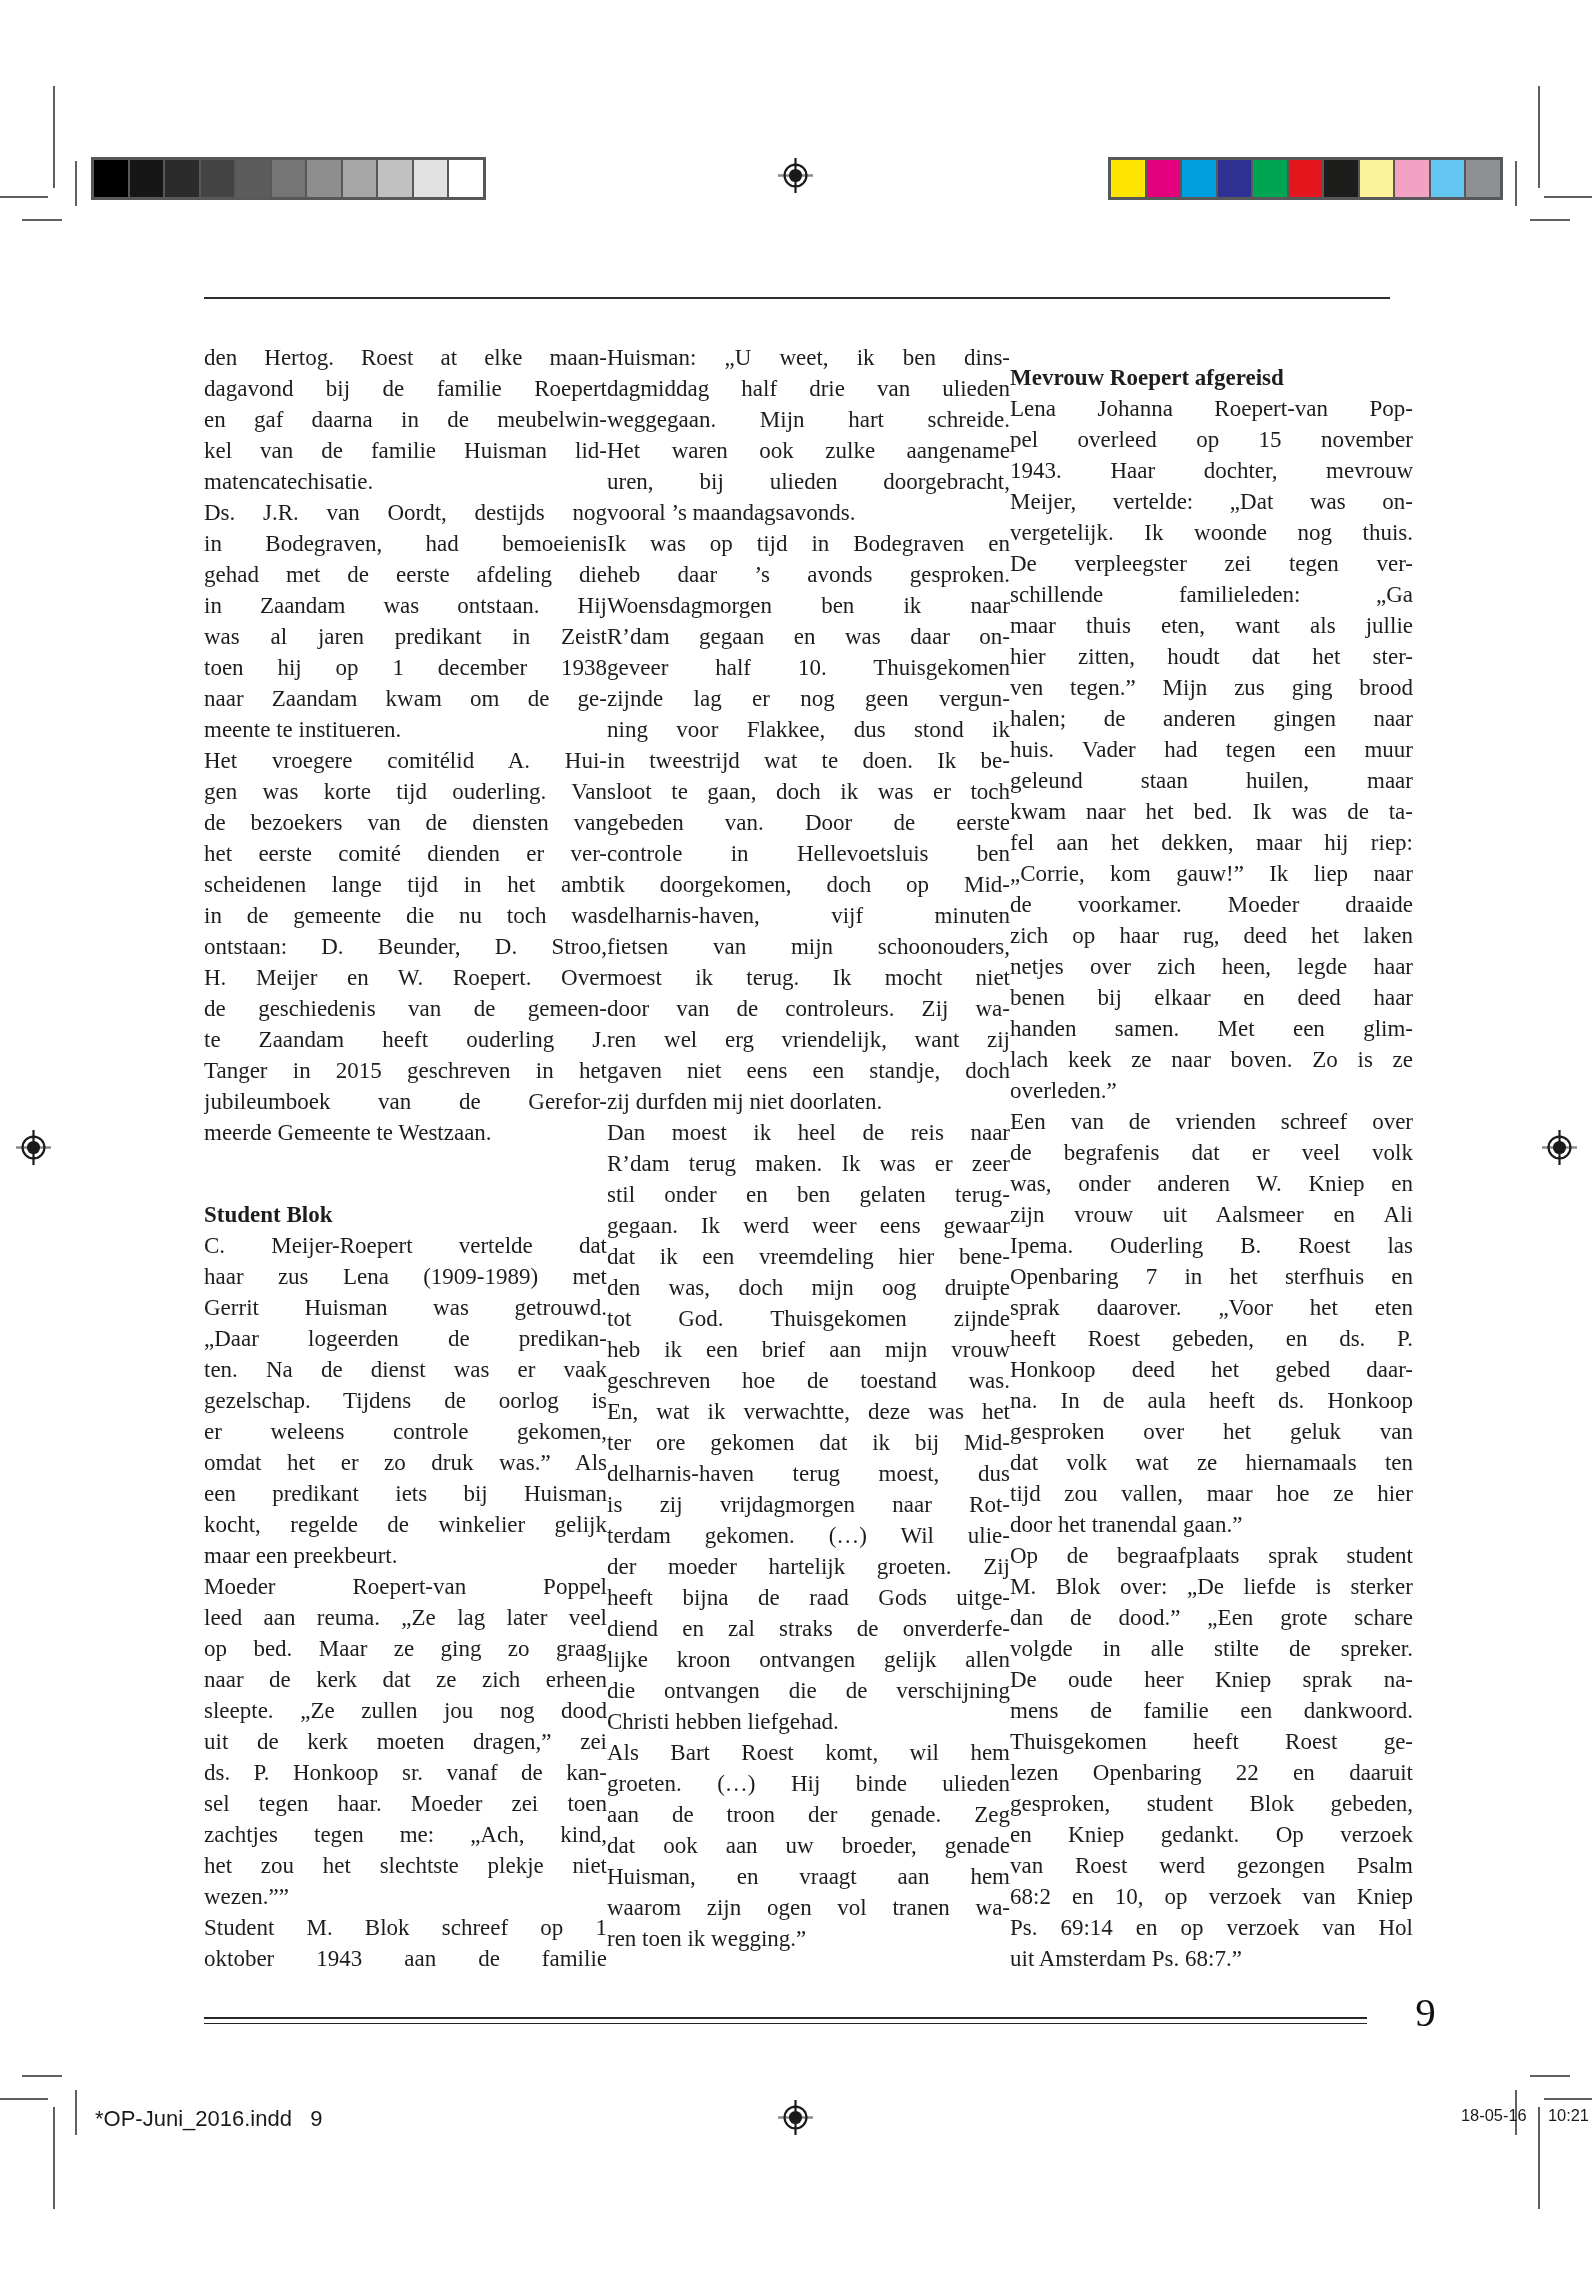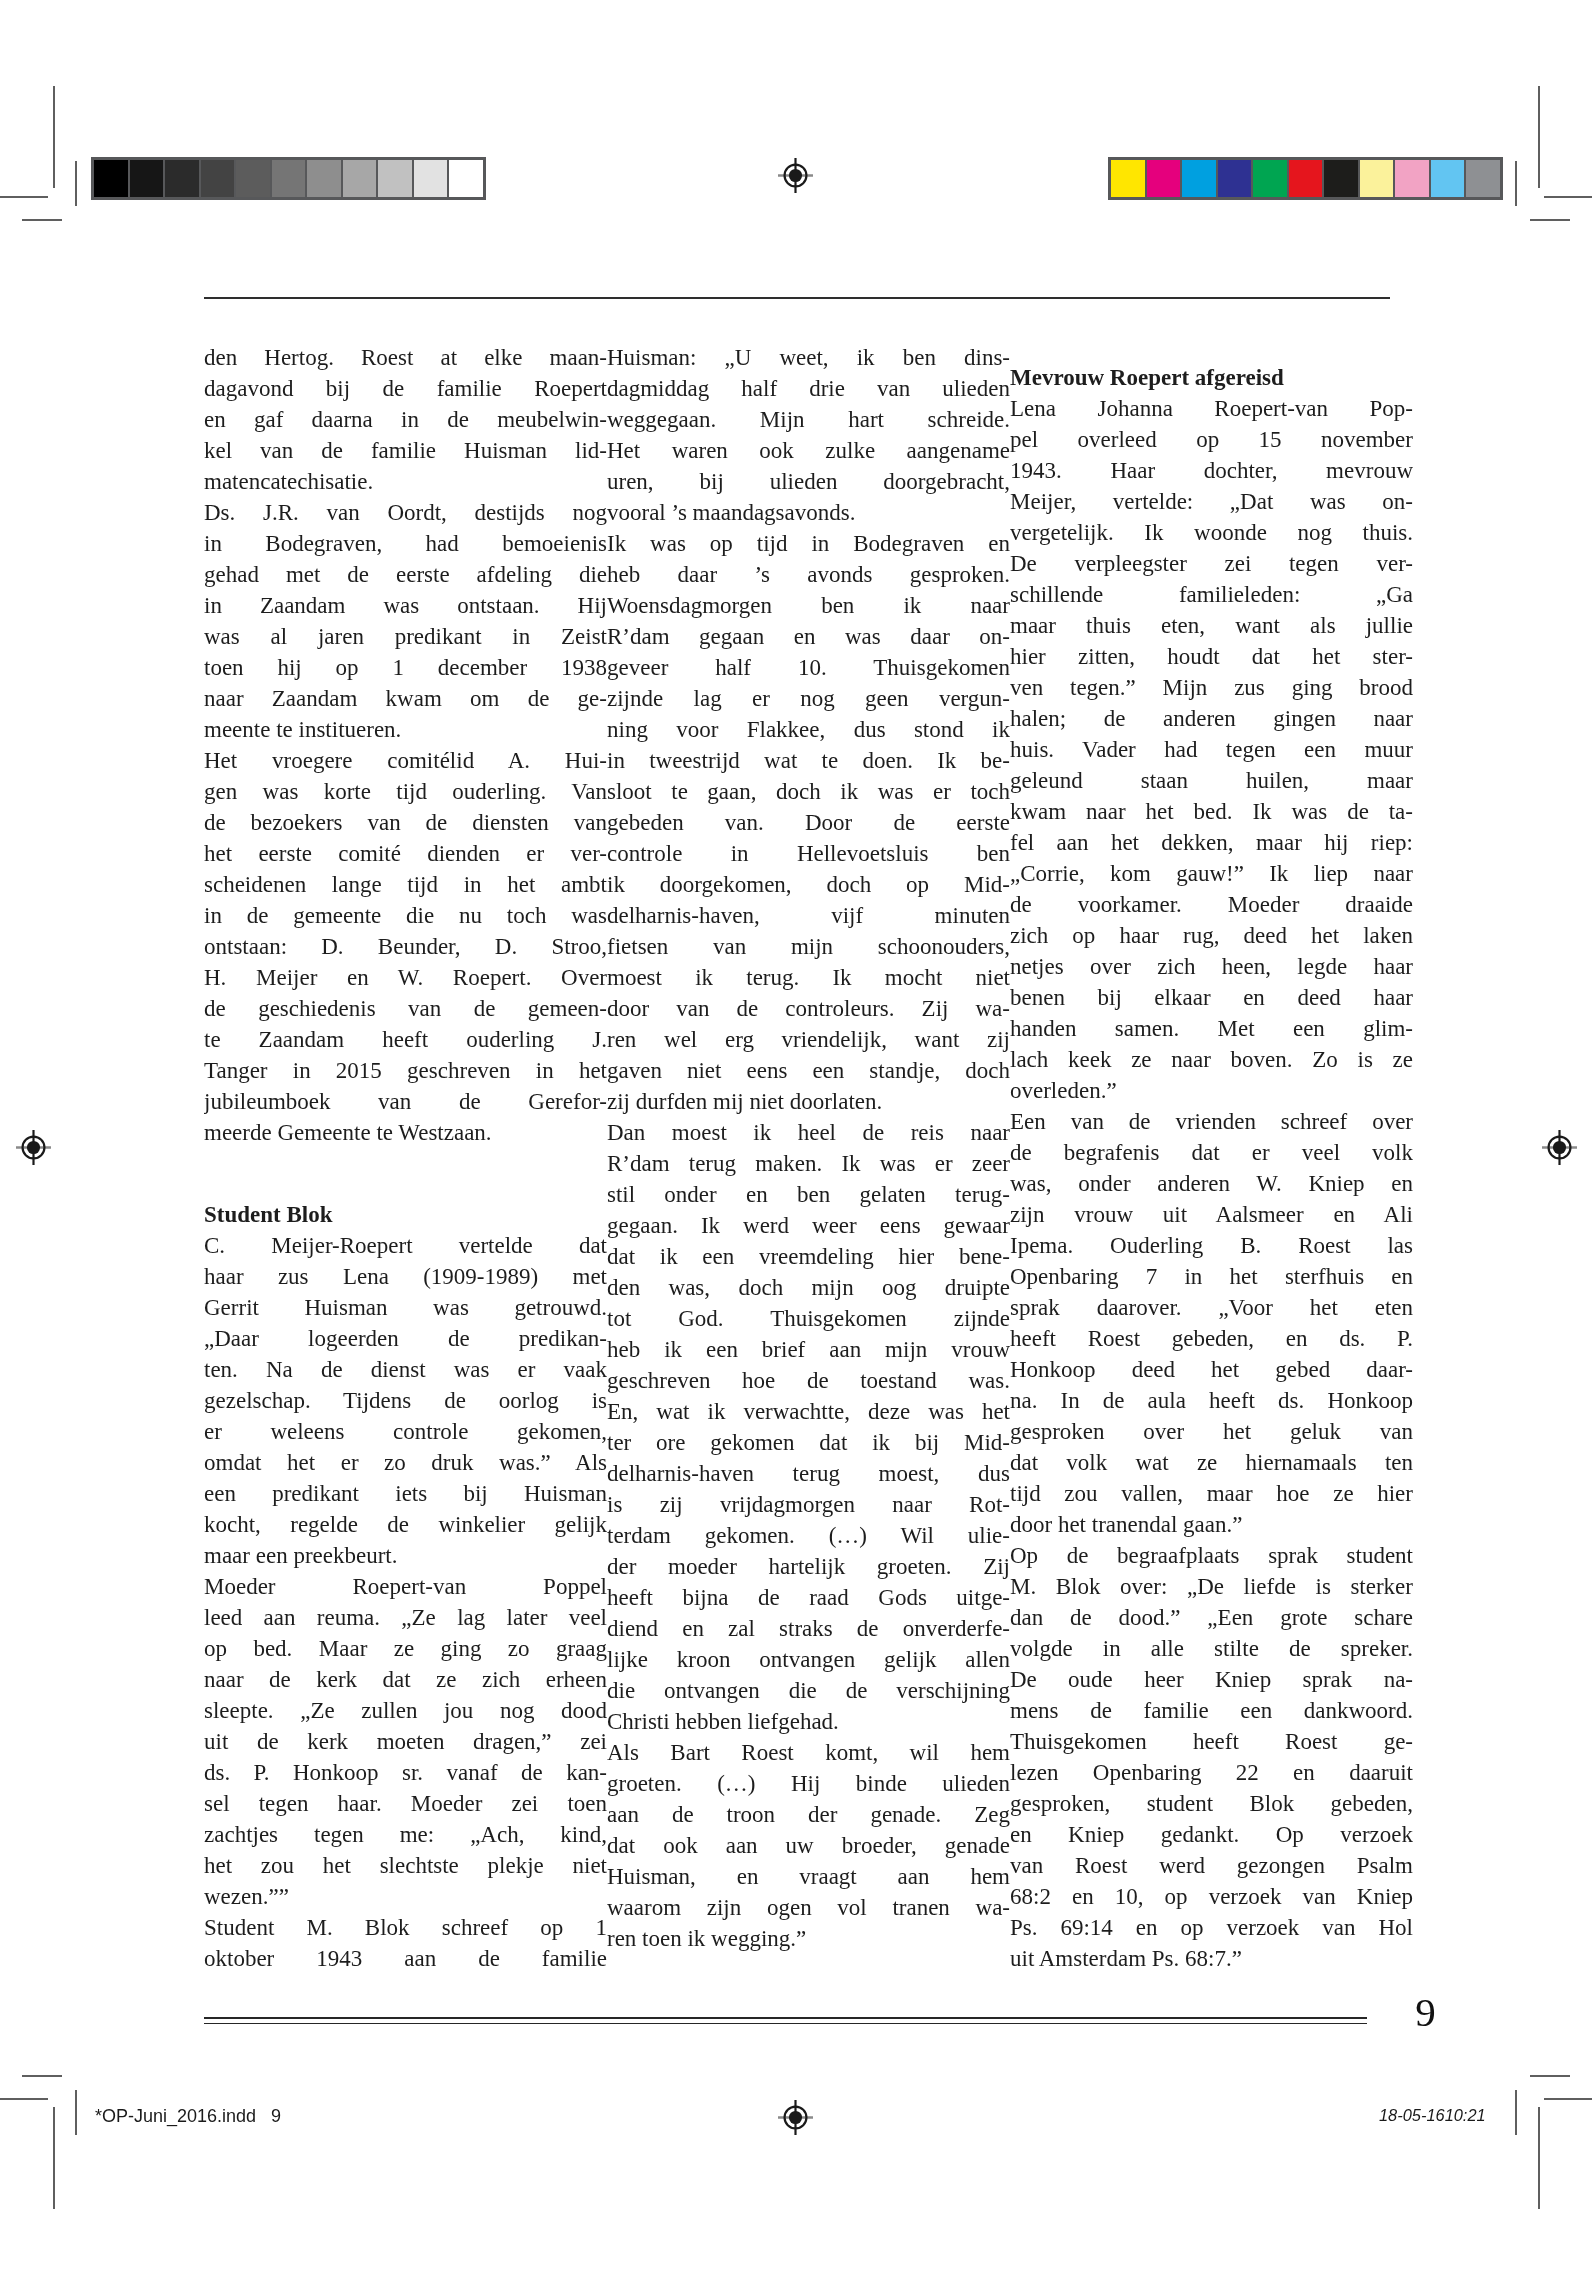--- a/index.html
+++ b/index.html
@@ -28,24 +28,24 @@
   .ln{height:31px;overflow:hidden;text-align:justify;}
   .ln.n{text-align-last:justify;}
   .ln.e{text-align-last:auto;}
   .ln.h{font-weight:bold;text-align-last:auto;margin-top:20px;}
   .ln.g{}
 
   
   .page-number{position:absolute;left:1405px;top:1988px;width:41px;height:48px;
                font-size:41px;color:#111;text-align:center;line-height:48px;}
   .footer-left{position:absolute;left:95px;top:2106px;font-family:"Liberation Sans",sans-serif;
-               font-size:18px;color:#1a1a1a;white-space:pre;}
-  .footer-right{position:absolute;left:1379px;top:2106px;width:128px;display:flex;
-                font-family:"Liberation Sans",sans-serif;
-                font-size:16.4px;color:#1a1a1a;font-style:italic;}
+               font-size:22px;color:#1a1a1a;white-space:pre;}
+  .footer-right{position:absolute;left:1461px;top:2106px;width:128px;display:flex;
+                justify-content:space-between;font-family:"Liberation Sans",sans-serif;
+                font-size:16.4px;color:#1a1a1a;}
 </style>
 </head>
 <body>
 
 <div class="sheet">
 
   <div class="mark" style="left:53px;top:86px;width:1.7px;height:102px;"></div>
   <div class="mark" style="left:75px;top:161px;width:1.7px;height:45px;"></div>
   <div class="mark" style="left:0;top:196px;width:48px;height:1.7px;"></div>
   <div class="mark" style="left:22.4px;top:219px;width:40px;height:1.7px;"></div>

